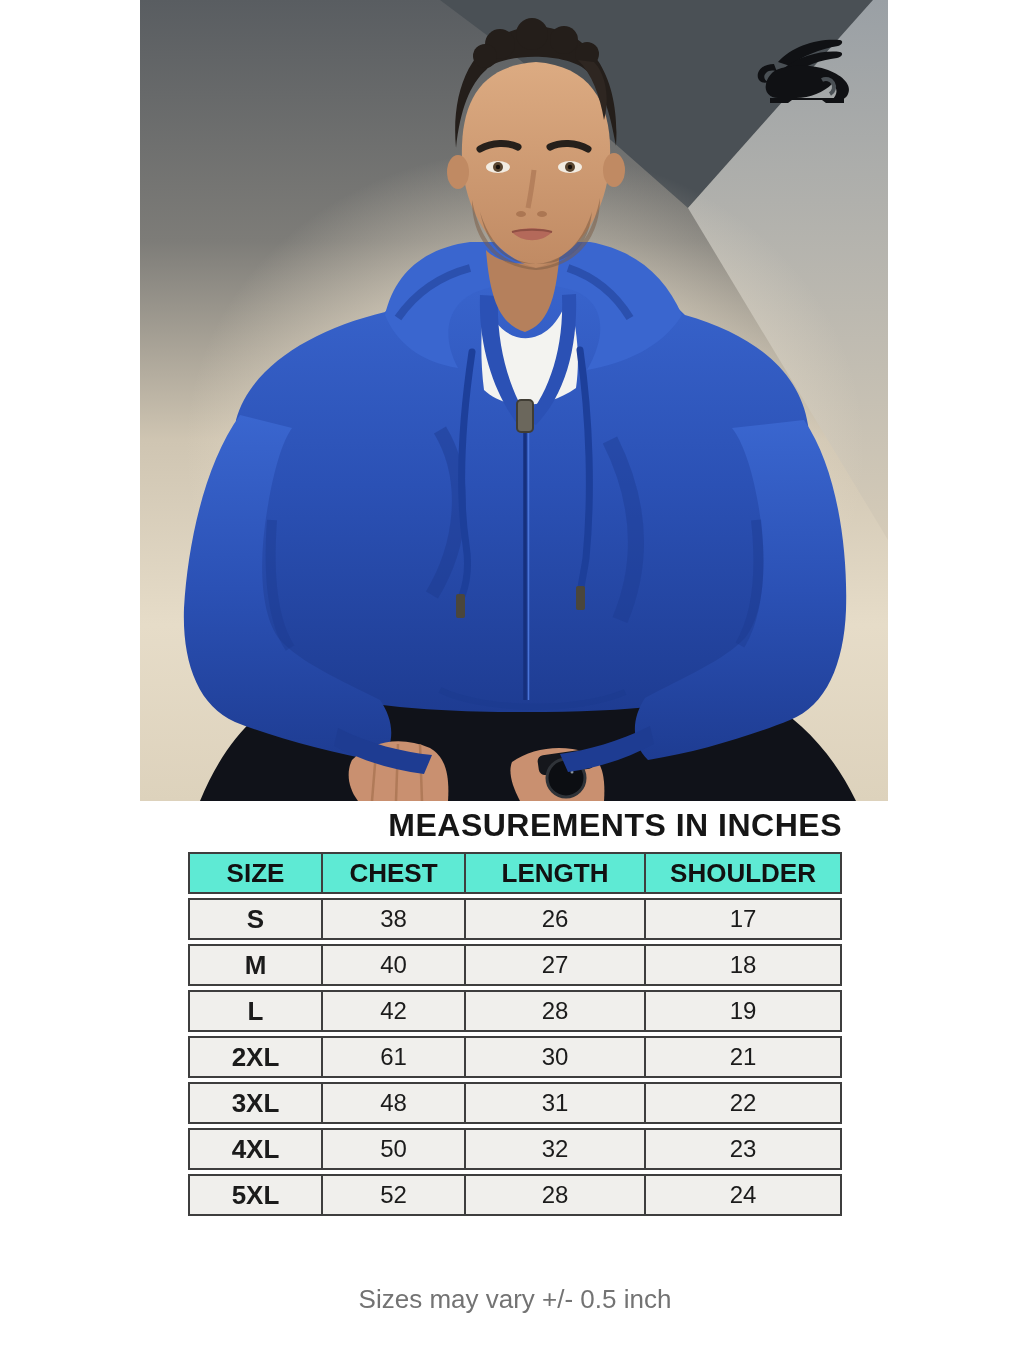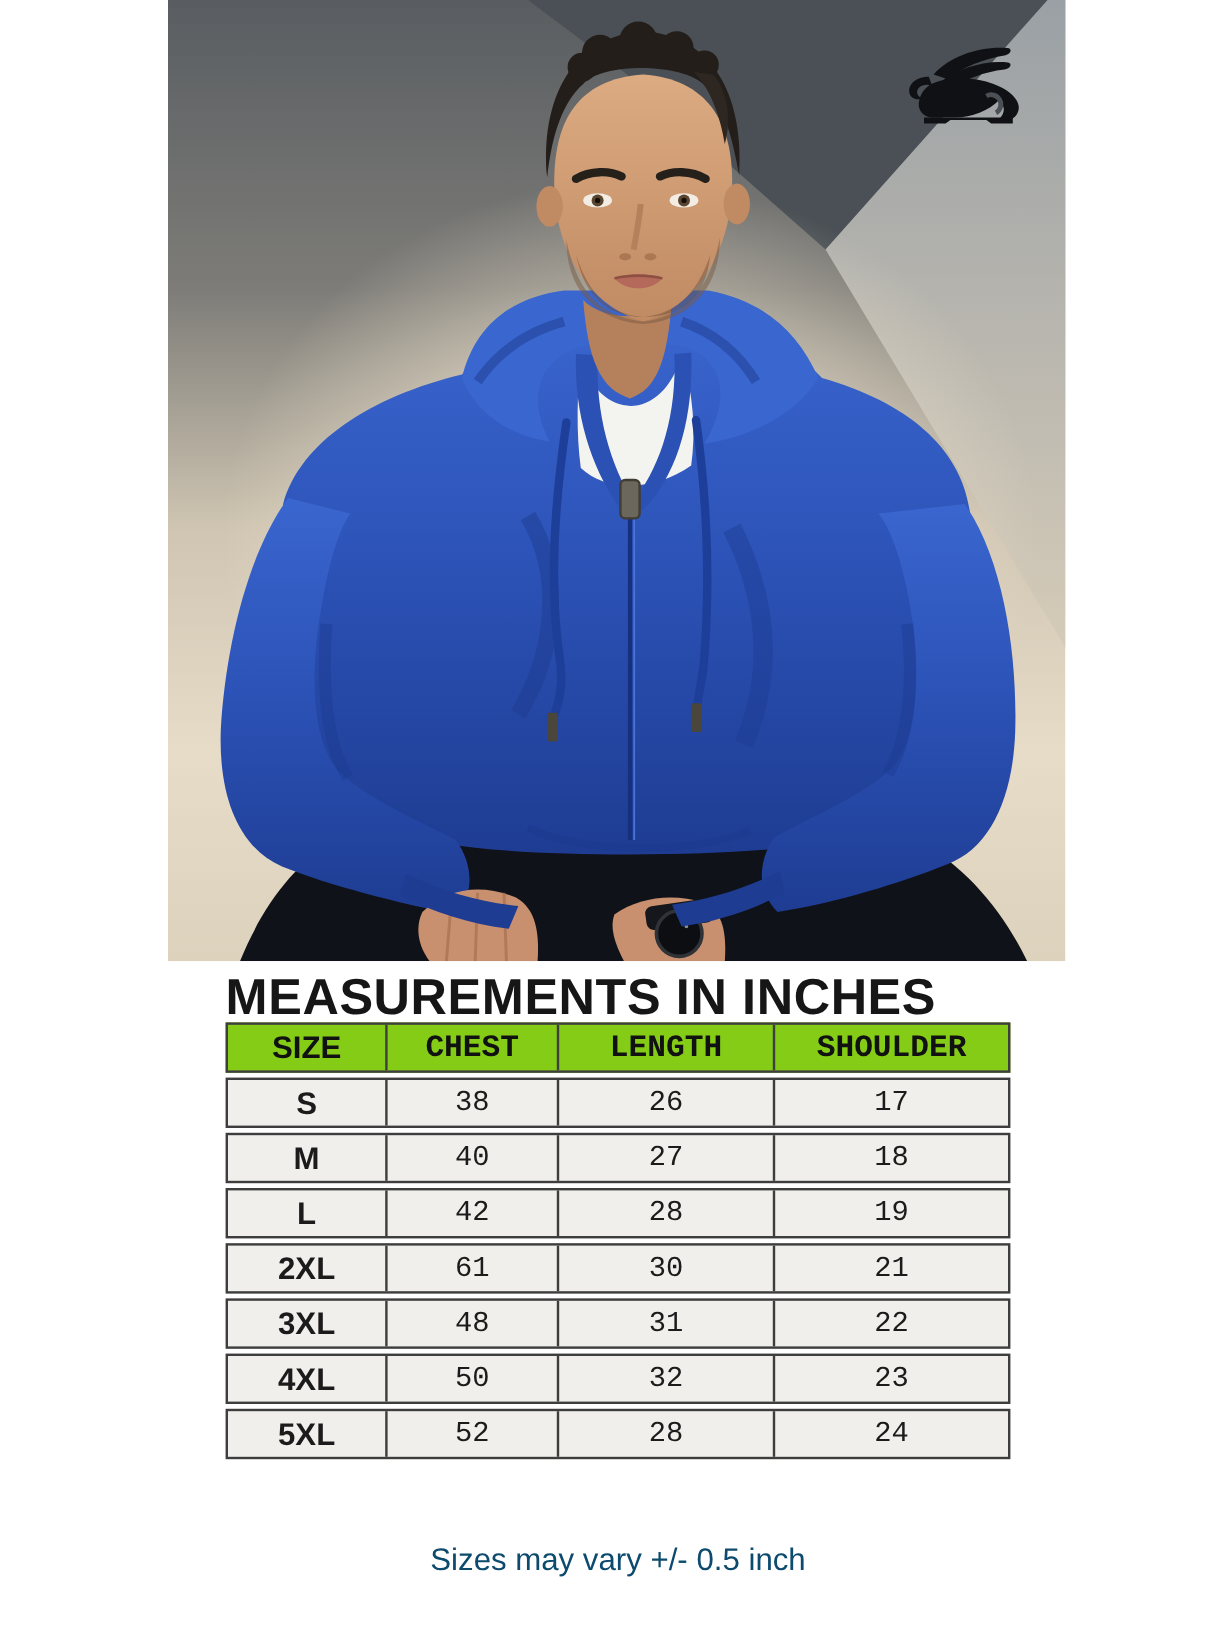--- a/index.html
+++ b/index.html
@@ -10,50 +10,50 @@
     font-family:"Liberation Sans","DejaVu Sans",sans-serif;
     overflow:hidden;
   }
   .photo{
     position:absolute;left:140px;top:0;width:748px;height:801px;
     overflow:hidden;
   }
   .photo svg{display:block;}
   .chart-title{
     position:absolute;left:188px;top:807px;width:654px;
-    text-align:left;
-    font-size:42px;font-weight:600;letter-spacing:0.5px;
+    text-align:right;
+    font-size:32px;font-weight:600;letter-spacing:0.5px;
     color:#161616;white-space:nowrap;
   }
   .size-table{
     position:absolute;left:188px;top:852px;width:654px;
     display:flex;flex-direction:column;gap:4px;
   }
   .trow{
     display:flex;height:42px;
     border:2px solid #3e3e3e;
     background:#f0efec;
     box-sizing:border-box;
   }
-  .trow.thead{background:#84cc16;}
+  .trow.thead{background:#5eead4;}
   .tcell{
     display:flex;align-items:center;justify-content:center;
     height:100%;box-sizing:border-box;
     font-size:24px;color:#1b1b1b;
   }
   .tcell.c0{width:131px;}
   .tcell.c1{width:143px;}
   .tcell.c2{width:180px;}
   .tcell.c3{flex:1;}
-  .tcell.c1,.tcell.c2,.tcell.c3{border-left:2px solid #3e3e3e;font-family:Liberation Mono, monospace;}
+  .tcell.c1,.tcell.c2,.tcell.c3{border-left:2px solid #3e3e3e;}
   .trow.thead .tcell{font-weight:bold;font-size:26px;color:#111;}
   .trow .tcell.sizecell{font-weight:bold;font-size:26px;}
   .footnote{
     position:absolute;left:188px;top:1284px;width:654px;
-    text-align:center;font-size:26px;color:#0c4a6e;white-space:nowrap;
+    text-align:center;font-size:26px;color:#737373;white-space:nowrap;
   }
 </style>
 </head>
 <body>
 
 <div class="page">
 
   <div class="photo">
     <svg width="748" height="801" viewBox="0 0 748 801" xmlns="http://www.w3.org/2000/svg">
       <defs>

